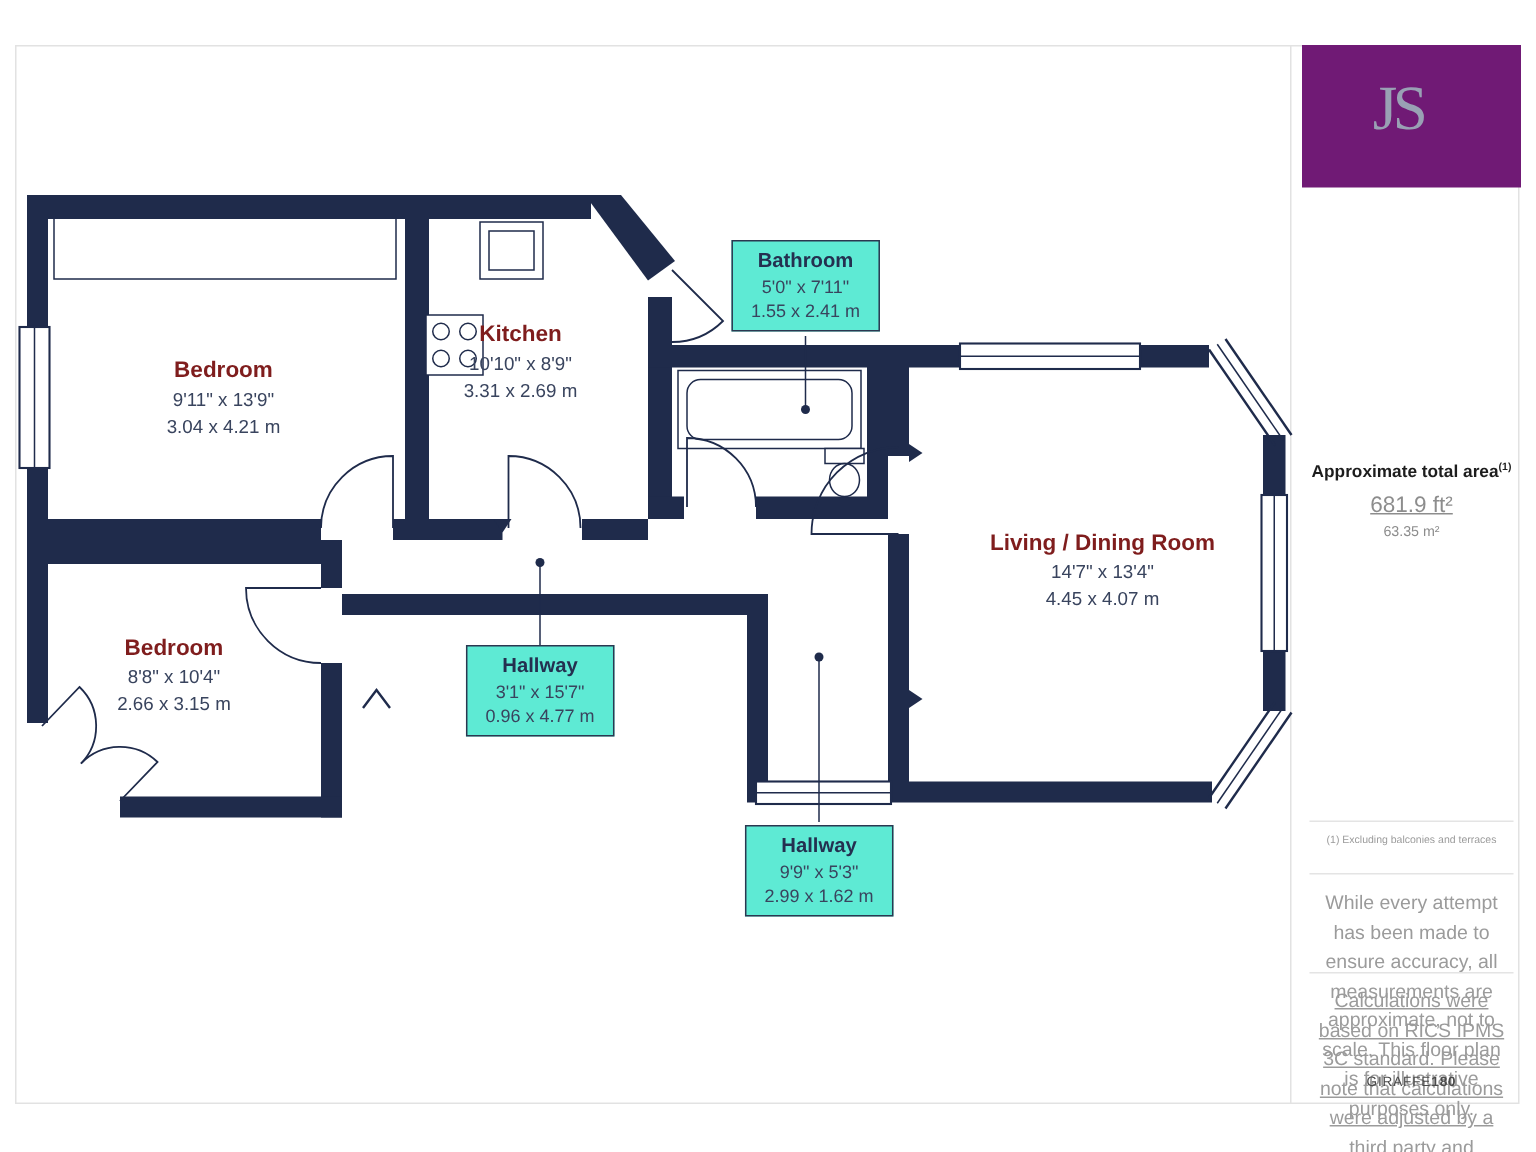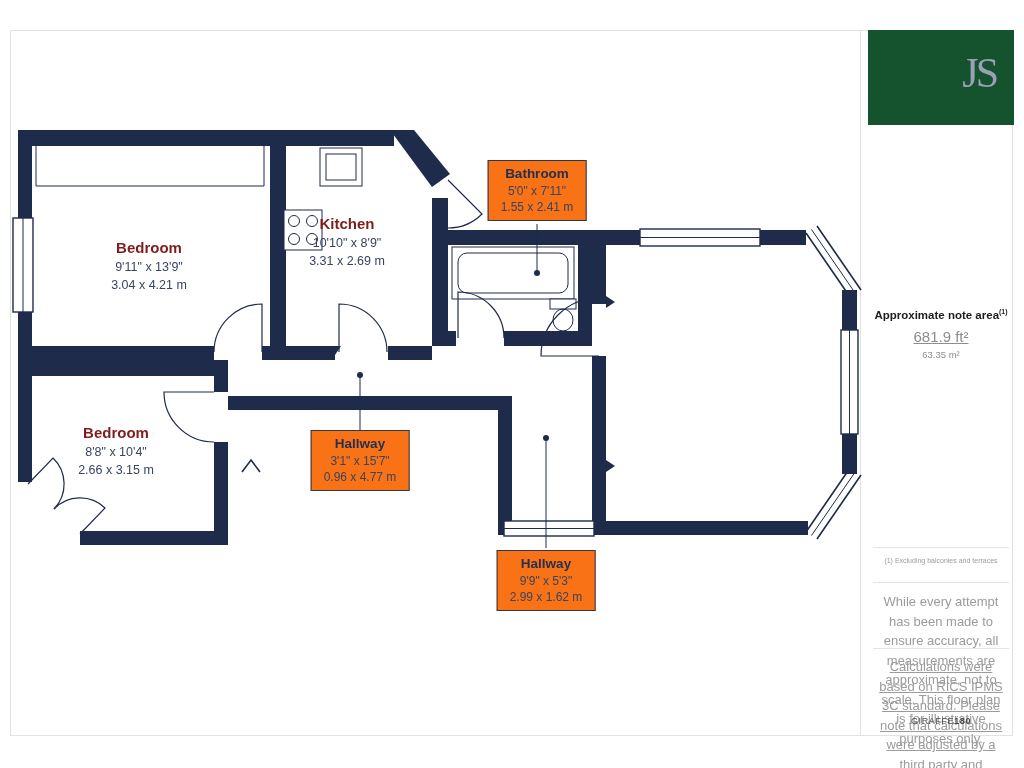--- a/index.html
+++ b/index.html
@@ -16,30 +16,30 @@
   .lnthin{fill:none;stroke:#1f2b4b;stroke-width:1;}
   .ln15{fill:none;stroke:#1f2b4b;stroke-width:1.6;}
   .wfill{fill:#ffffff;stroke:#1f2b4b;stroke-width:1.4;}
 
   
   .room-label{position:absolute;transform:translate(-50%,-50%);text-align:center;
               color:#2b3750;white-space:nowrap;z-index:2;}
   .room-label .name{font-weight:bold;font-size:15px;margin-bottom:3px;color:#7f1d1d;}
   .room-label .dim{font-size:12.5px;line-height:1.4;color:#39445e;}
 
-  .callout{position:absolute;transform:translateX(-50%);background:#f97316;
+  .callout{position:absolute;transform:translateX(-50%);background:#5eead4;
            border:1px solid #2b3750;padding:5px 12px;text-align:center;color:#2b3750;
            white-space:nowrap;z-index:2;}
   .callout .name{font-weight:bold;font-size:13.5px;margin-bottom:2px;color:#243050;}
   .callout .dim{font-size:12px;line-height:1.35;color:#39445e;}
 
   
   .sidebar{position:absolute;left:868px;top:30px;width:146px;height:706px;}
-  .logo-block{position:absolute;top:0;left:0;width:146px;height:95px;background:#14532d;
-              text-align:right;}
+  .logo-block{position:absolute;top:0;left:0;width:146px;height:95px;background:#701a75;
+              text-align:center;}
   .logo-block .js{display:inline-block;margin:22px 18px 0 0;color:#99a1b4;
                   font-family:"Liberation Serif", serif;font-size:42px;line-height:1;
                   letter-spacing:-3px;}
   .area-block{position:absolute;top:278px;left:0;width:100%;text-align:center;}
   .area-title{font-size:11.5px;font-weight:bold;color:#1d1d1d;}
   .area-title sup{font-size:7px;}
   .area-ft{margin-top:7px;font-size:15px;color:#8d8d8d;text-decoration:underline;}
   .area-m{margin-top:4px;font-size:9.5px;color:#8d8d8d;}
   .sb-divider{position:absolute;left:5px;right:5px;height:1px;background:#e4e4e4;}
   .sb-note{position:absolute;left:4px;right:4px;text-align:center;font-size:7px;
@@ -184,20 +184,25 @@
     <div class="dim">9'11" x 13'9"</div>
     <div class="dim">3.04 x 4.21 m</div>
   </div>
 
   <div class="room-label" style="left:347px;top:242px;">
     <div class="name">Kitchen</div>
     <div class="dim">10'10" x 8'9"</div>
     <div class="dim">3.31 x 2.69 m</div>
   </div>
 
+  <div class="room-label" style="left:735px;top:381px;">
+    <div class="name">Living / Dining Room</div>
+    <div class="dim">14'7" x 13'4"</div>
+    <div class="dim">4.45 x 4.07 m</div>
+  </div>
 
   <div class="room-label" style="left:116px;top:451px;">
     <div class="name">Bedroom</div>
     <div class="dim">8'8" x 10'4"</div>
     <div class="dim">2.66 x 3.15 m</div>
   </div>
 
   <div class="callout" style="left:537px;top:160px;">
     <div class="name">Bathroom</div>
     <div class="dim">5'0" x 7'11"</div>
@@ -216,21 +221,21 @@
     <div class="dim">2.99 x 1.62 m</div>
   </div>
 
   <aside class="sidebar">
     <div class="logo-block">
       <span class="js">JS</span>
     </div>
 
     <div class="area-block">
       <div class="area-title">
-        <span>Approximate note area</span><sup>(1)</sup>
+        <span>Approximate total area</span><sup>(1)</sup>
       </div>
       <div class="area-ft">681.9 ft²</div>
       <div class="area-m">63.35 m²</div>
     </div>
 
     <div class="sb-divider" style="top:517px;"></div>
     <div class="sb-note" style="top:526px;">(1) Excluding balconies and terraces</div>
     <div class="sb-divider" style="top:552px;"></div>
 
     <div class="sb-para" style="top:562px;">While every attempt has been made to ensure accuracy, all measurements are approximate, not to scale. This floor plan is for illustrative purposes only.</div>

